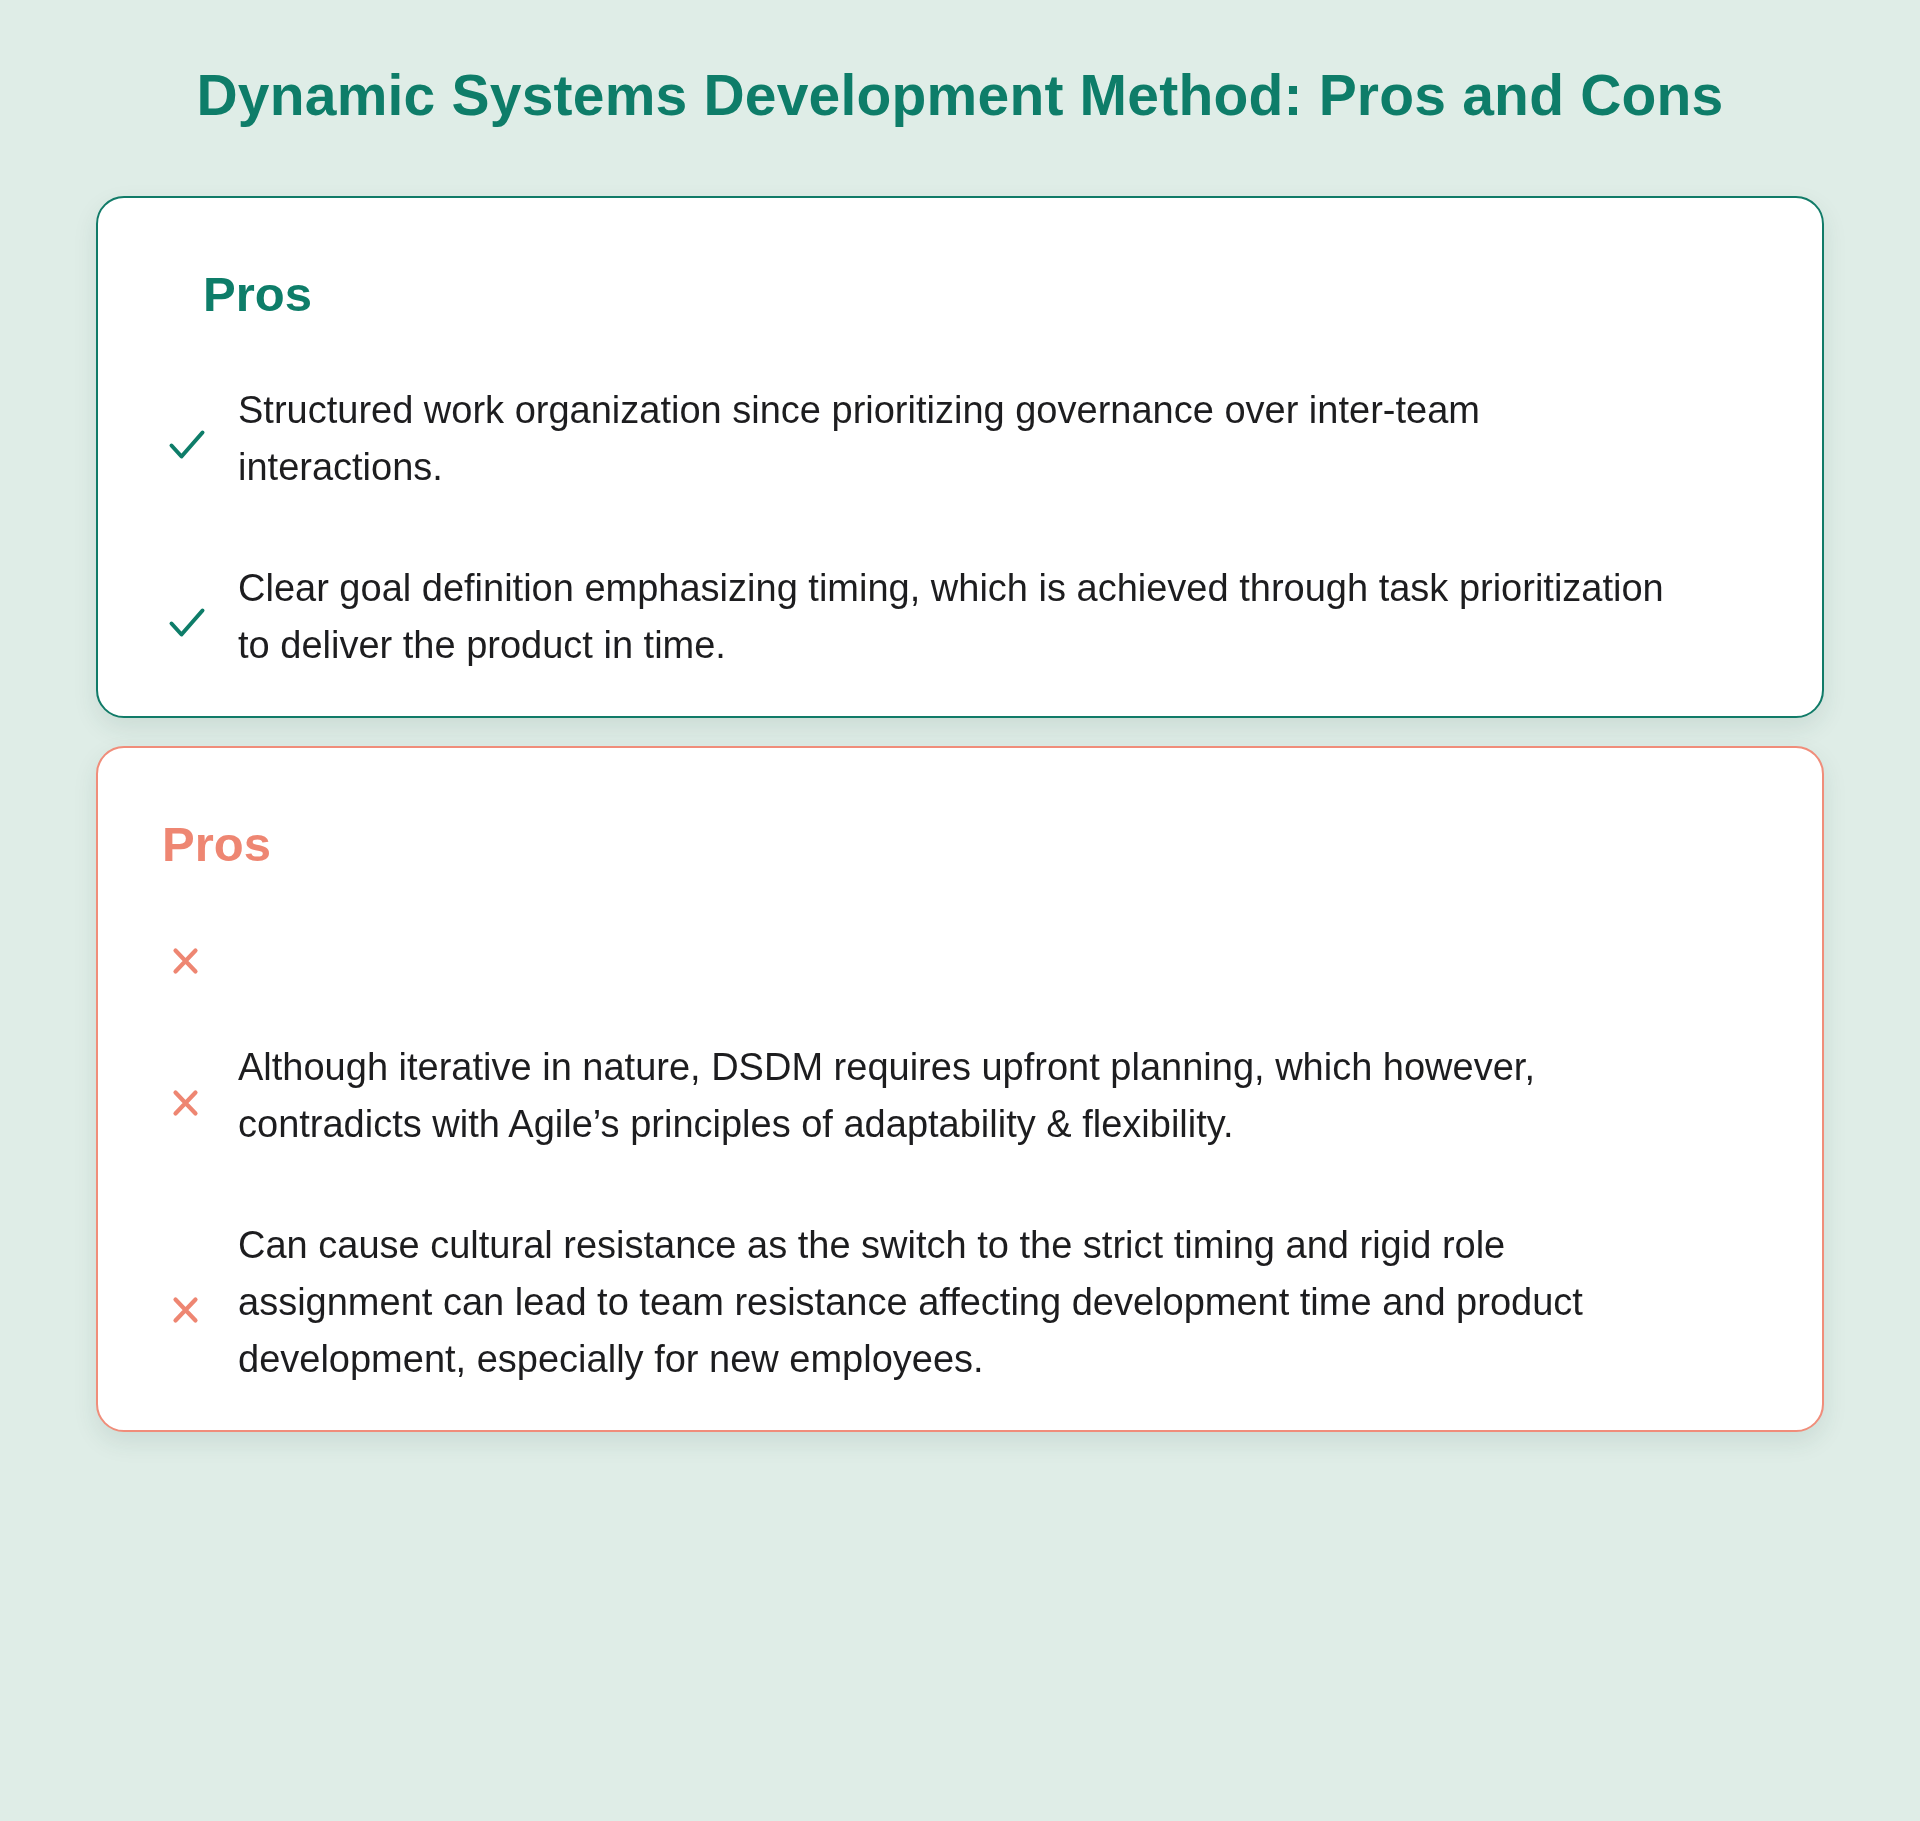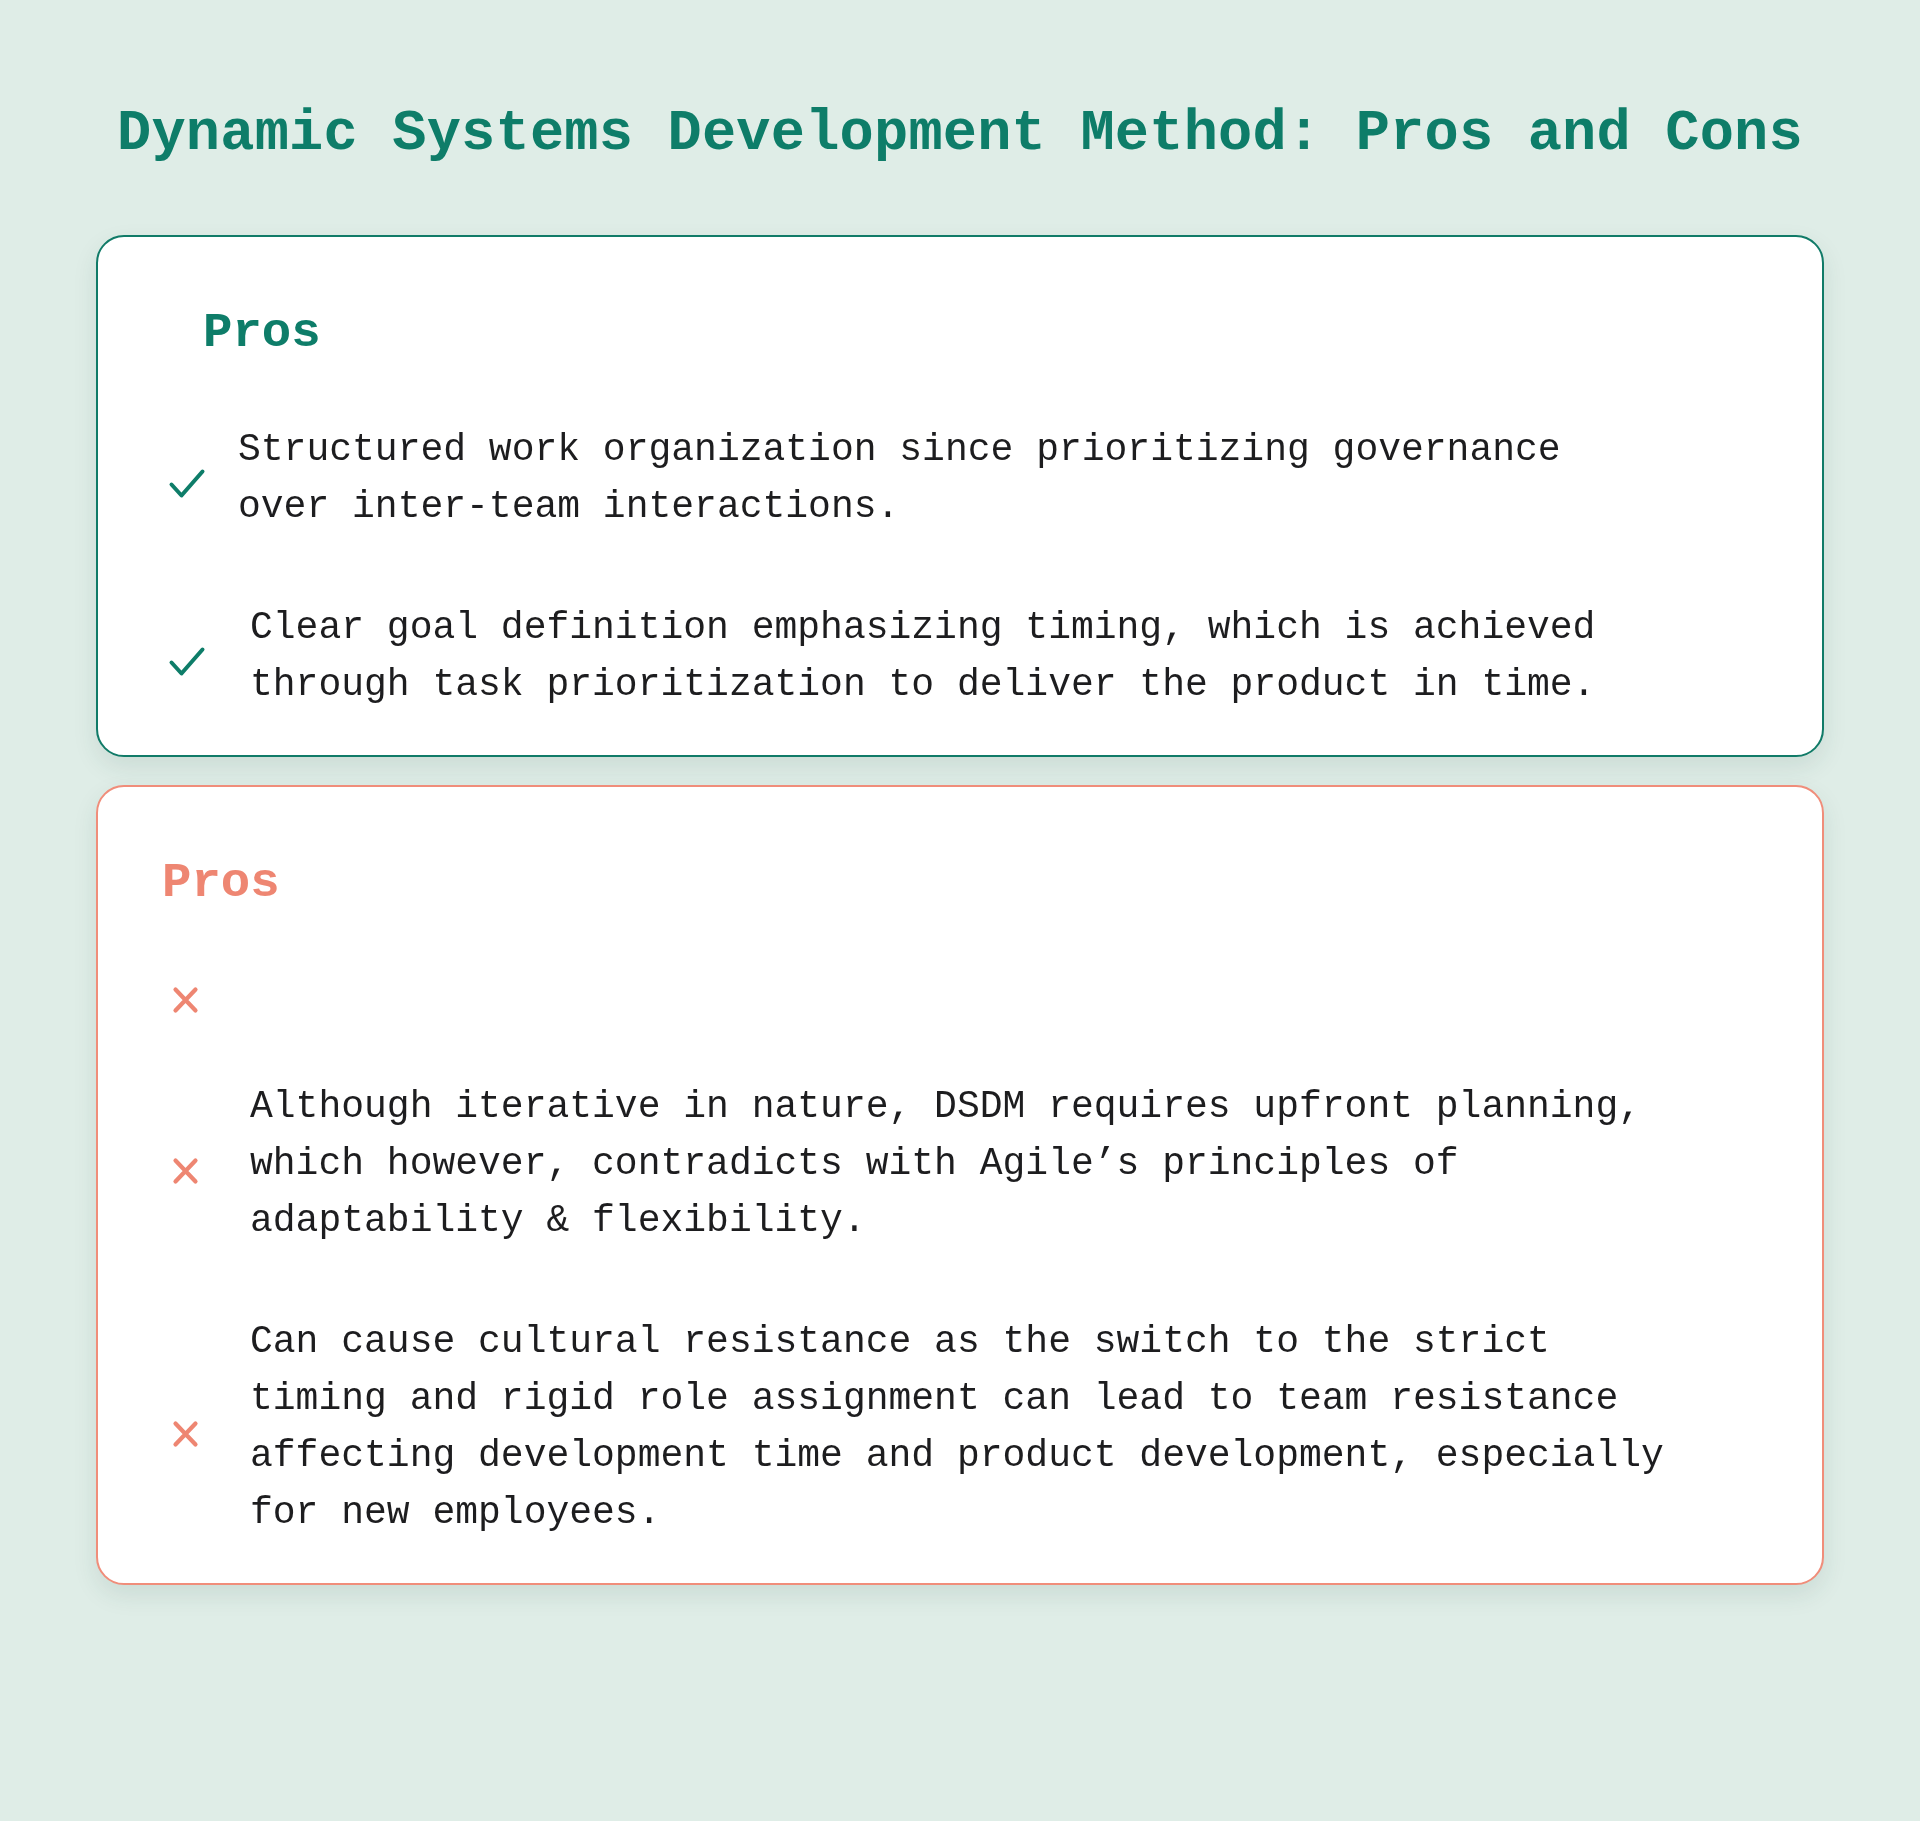--- a/index.html
+++ b/index.html
@@ -15,23 +15,22 @@
   html, body { background: var(--background); }
   body {
     font-family: "Liberation Sans", "DejaVu Sans", sans-serif;
     -webkit-font-smoothing: antialiased;
   }
   .page {
     position: relative;
     width: 1920px;
     height: 1821px;
     background: var(--background);
-    padding-top: 102px;
+    padding-top: 63px;
     overflow: hidden;
-    font-family: Liberation Mono, monospace;
   }
   .page-title {
     text-align: center;
     font-size: 57px;
     font-weight: 700;
     line-height: 1.15;
     color: var(--teal);
     letter-spacing: 0.2px;
   }
   .cards {
@@ -50,21 +49,21 @@
     font-weight: 700;
     line-height: 60px;
   }
   .card.pros .card-heading { color: var(--teal); margin-left: 41px; }
   .card.cons .card-heading { color: var(--salmon); }
   ul.items {
     list-style: none;
     margin-top: 58px;
   }
   li.item { display: flex; align-items: center; }
-  li.item + li.item { margin-top: 64px; gap: 12px; }
+  li.item + li.item { margin-top: 64px; }
   .bullet {
     flex: 0 0 76px;
     padding-top: 12px;
   }
   .bullet svg { display: block; margin-left: 6px; }
   .bullet.x-bullet svg { margin-left: 10px; margin-top: 3px; }
   .item-text {
     font-size: 38px;
     line-height: 57px;
     color: var(--body-text);

